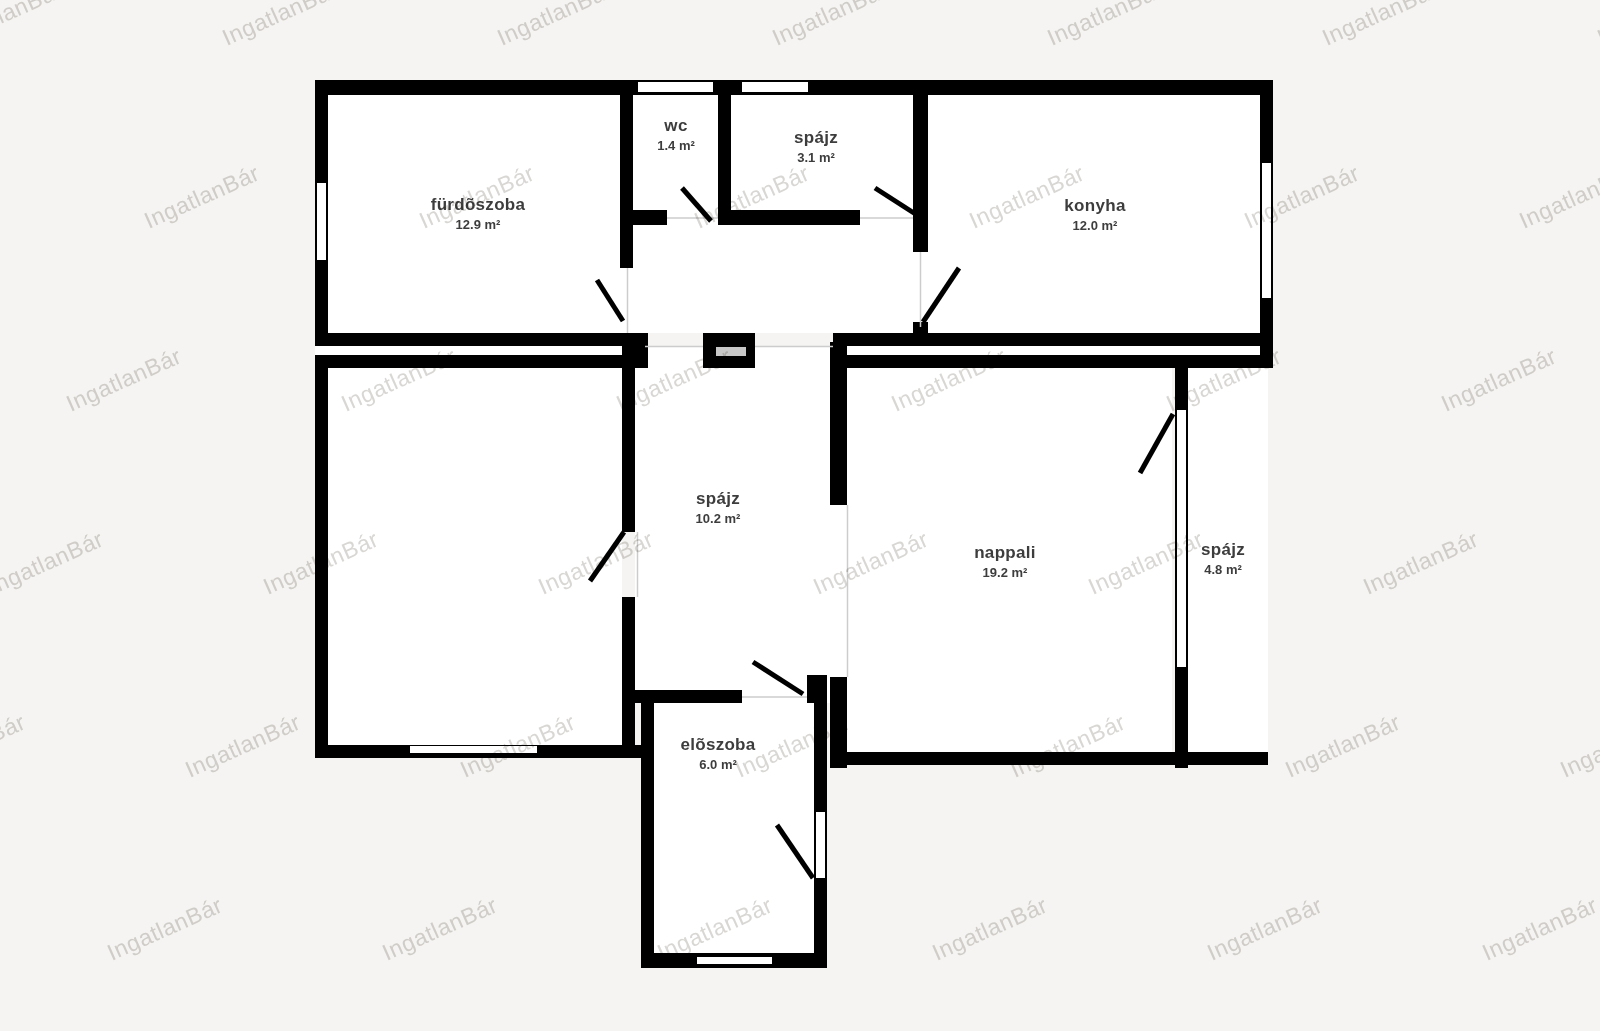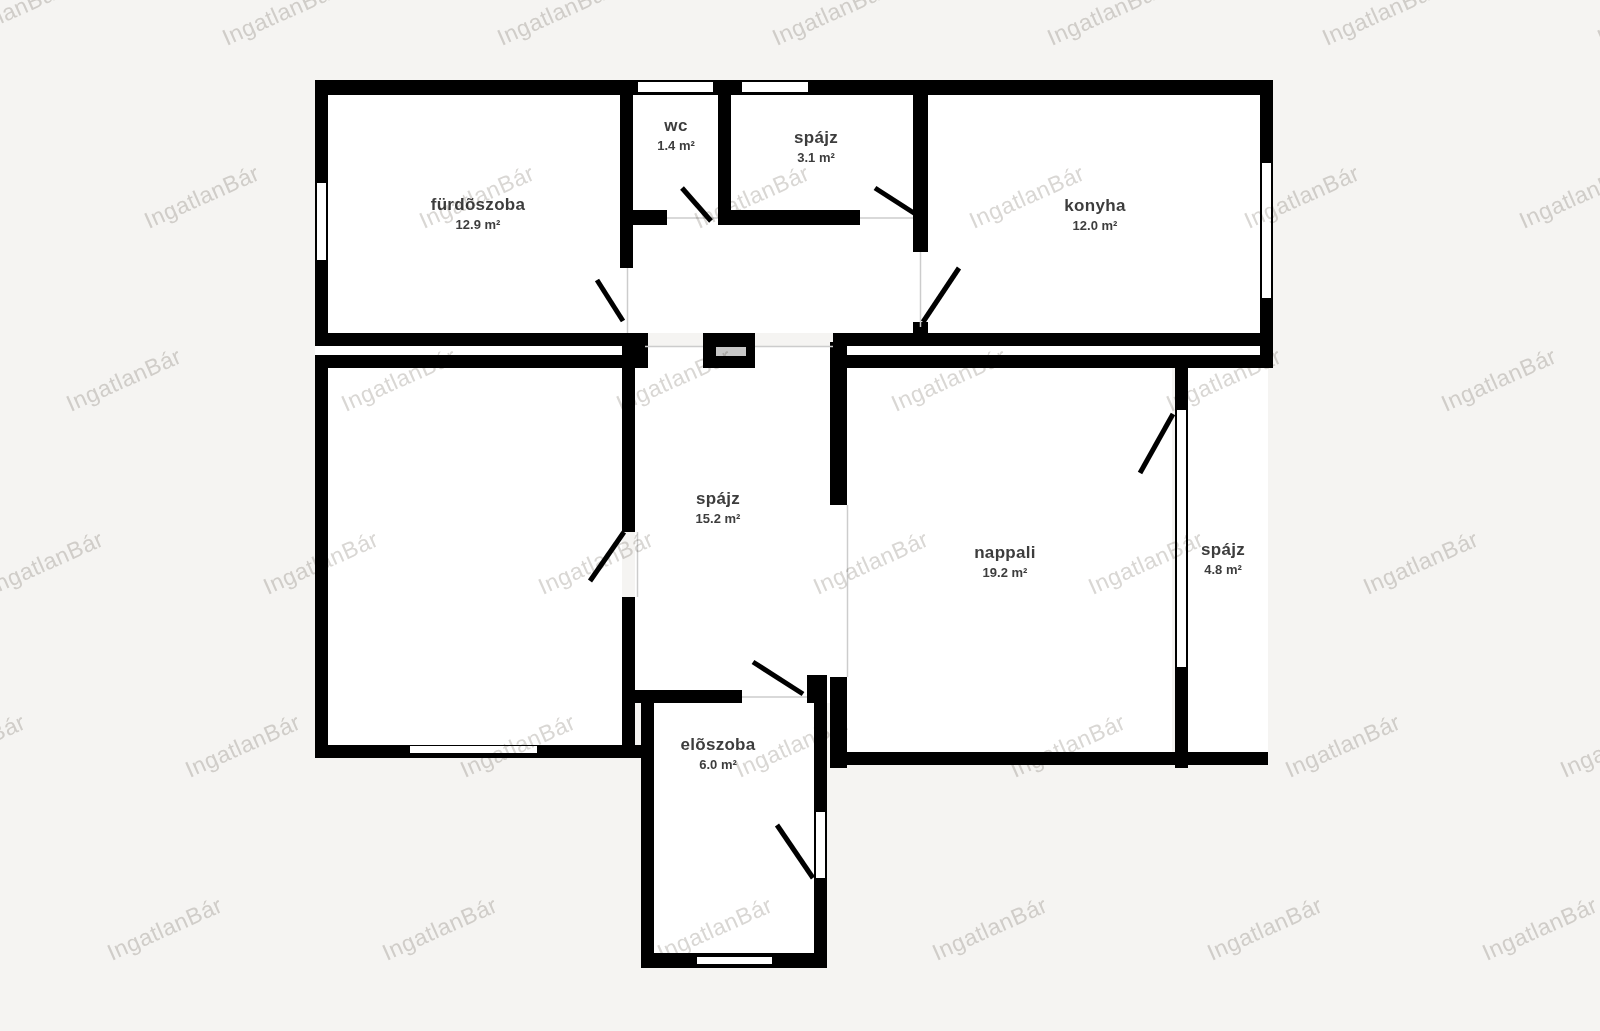--- a/index.html
+++ b/index.html
@@ -123,21 +123,21 @@
   <div class="room-label" style="left:816px;top:128px;">
     <span class="rname">spájz</span>
     <span class="rarea">3.1 m²</span>
   </div>
   <div class="room-label" style="left:1095px;top:196px;">
     <span class="rname">konyha</span>
     <span class="rarea">12.0 m²</span>
   </div>
   <div class="room-label" style="left:718px;top:489px;">
     <span class="rname">spájz</span>
-    <span class="rarea">15.2 m²</span>
+    <span class="rarea">10.2 m²</span>
   </div>
   <div class="room-label" style="left:1005px;top:543px;">
     <span class="rname">nappali</span>
     <span class="rarea">19.2 m²</span>
   </div>
   <div class="room-label" style="left:1223px;top:540px;">
     <span class="rname">spájz</span>
     <span class="rarea">4.8 m²</span>
   </div>
   <div class="room-label" style="left:718px;top:735px;">

